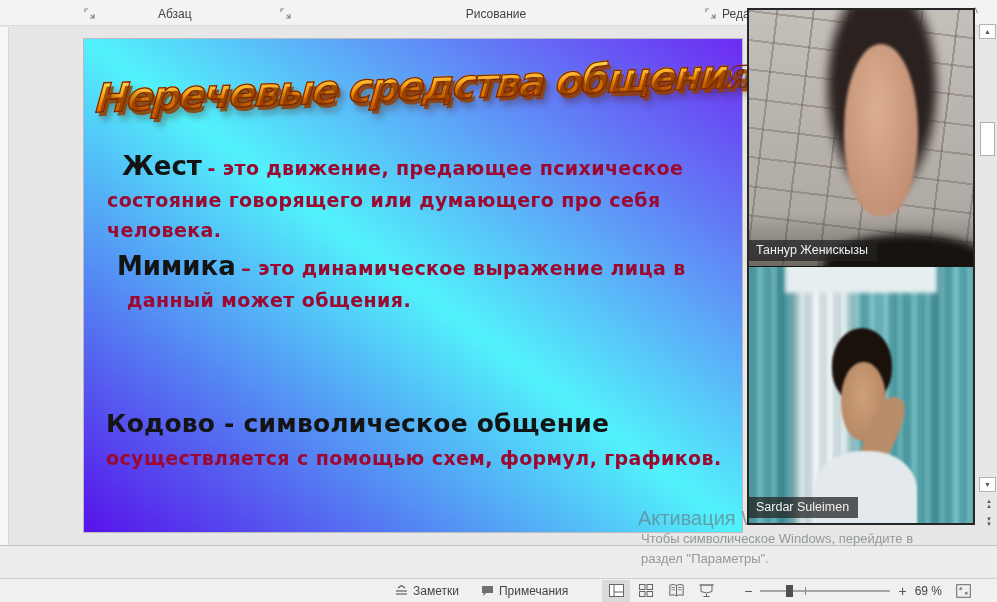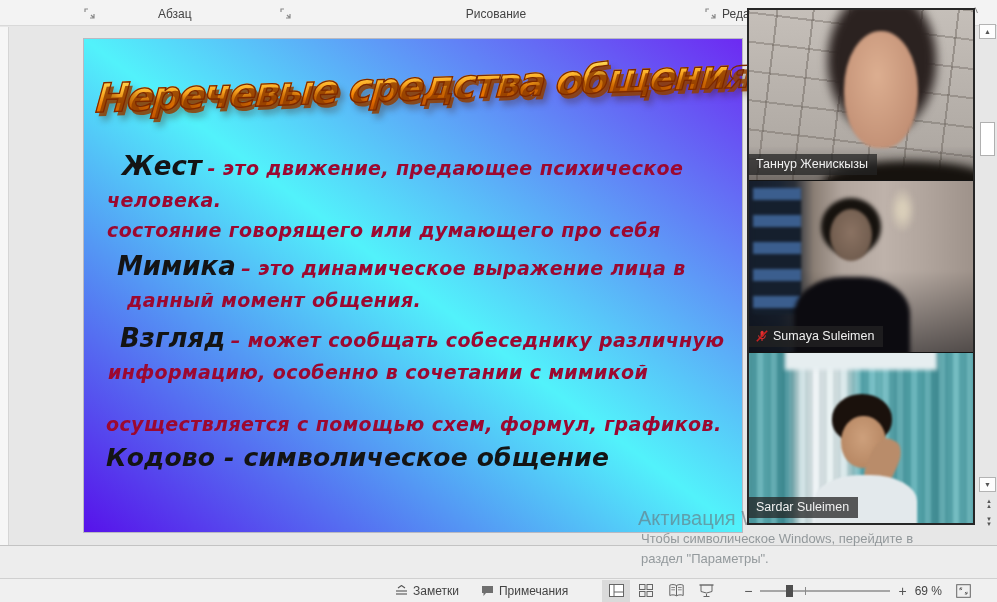--- a/index.html
+++ b/index.html
@@ -20,21 +20,21 @@
     background:linear-gradient(to bottom left, #6d2af2 0%, #52f2fb 50%, #5712ea 100%);
     border:1px solid #b9b9c2; }
   .slide-title { position:absolute; left:12px; top:24px; width:636px; text-align:center; white-space:nowrap;
     font-family:"DejaVu Sans",sans-serif; font-weight:bold; font-style:italic;
     font-size:40px; letter-spacing:-2px;
     background:linear-gradient(180deg,#ffe25e 5%,#ffb42a 40%,#f57d00 68%,#e06000 100%);
     -webkit-background-clip:text; background-clip:text; color:transparent;
     -webkit-text-stroke:1.3px #7c2800;
     transform:rotate(-2.2deg) skewX(-7deg);
     text-shadow:3px 4px 0 rgba(146,62,0,.85), 6px 8px 7px rgba(60,20,0,.4); }
-  .para { position:absolute; font-family:"DejaVu Sans",sans-serif; font-weight:bold; line-height:30px;font-style:italic; }
+  .para { position:absolute; font-family:"DejaVu Sans",sans-serif; font-weight:bold; line-height:30px; }
   .term  { color:#141414; font-size:26px; letter-spacing:0; }
   .red   { color:#9c0830; font-size:19px; letter-spacing:.4px; }
   .black-line { color:#141414; font-size:25px; letter-spacing:.2px; }
   .pline { white-space:nowrap; }
 
   
   .wm-title { position:absolute; left:638px; top:507px; font-size:20px; color:rgba(104,116,122,.62); z-index:3; }
   .wm-l1 { position:absolute; left:641px; top:531px; font-size:13px; color:rgba(125,132,136,.8); z-index:3; }
   .wm-l2 { position:absolute; left:641px; top:551px; font-size:13px; color:rgba(125,132,136,.8); z-index:3; }
 
@@ -145,37 +145,33 @@
     <span class="collapse-chevron">˄</span>
   </div>
 
   <div class="thumb-pane"></div>
 
   <div class="slide">
     <div class="slide-title">Неречевые средства общения:</div>
 
     <div class="para" style="left:23px; top:112px; width:600px;">
       <div class="pline" style="padding-left:15px;"><span class="term">Жест</span> <span class="red">- это движение, предающее психическое</span></div>
+      <div class="pline red">состояние говорящего или думающего про себя</div>
       <div class="pline red">человека.</div>
-      <div class="pline red">состояние говорящего или думающего про себя</div>
     </div>
 
     <div class="para" style="left:33px; top:212px; width:600px;">
       <div class="pline"><span class="term">Мимика</span> <span class="red">– это динамическое выражение лица в</span></div>
-      <div class="pline red" style="padding-left:10px;">данный момент общения.</div>
-    </div>
-
-    <div class="para" style="left:24px; top:284px; width:620px;">
-      <div class="pline" style="padding-left:12px;"><span class="term">Взгляд</span> <span class="red">– может сообщать собеседнику различную</span></div>
-      <div class="pline red">информацию, особенно в сочетании с мимикой</div>
-    </div>
+      <div class="pline red" style="padding-left:10px;">данный может общения.</div>
+    </div>
+
 
     <div class="para" style="left:22px; top:368px; width:630px; line-height:34px;">
+      <div class="pline black-line">Кодово  - символическое общение</div>
       <div class="pline red">осуществляется с помощью схем, формул, графиков.</div>
-      <div class="pline black-line">Кодово  - символическое общение</div>
     </div>
   </div>
 
   <div class="wm-title">Активация Windows</div>
   <div class="wm-l1">Чтобы символическое Windows, перейдите в</div>
   <div class="wm-l2">раздел "Параметры".</div>
 
   <div class="vpanel">
 
     <div class="vcell">
@@ -183,37 +179,20 @@
         <div class="fx v1-hair"></div>
         <div class="fx v1-face"></div>
         <div class="fx v1-shoulder"></div>
       </div>
       <div class="vname">
         <span>Таннур Женискызы</span>
       </div>
     </div>
 
 
-    <div class="vcell">
-      <div class="vbg v3"></div>
-      <div class="fx v3-window" style="position:absolute;"></div>
-      <div class="fx v3-sconce" style="position:absolute;"></div>
-      <div class="fx v3-hair" style="position:absolute;"></div>
-      <div class="fx v3-head" style="position:absolute;"></div>
-      <div class="fx v3-body" style="position:absolute;"></div>
-      <div class="vname">
-        <svg class="micico" viewBox="0 0 12 12">
-          <rect x="4.6" y="0.8" width="3" height="6" rx="1.5" fill="#e03030"></rect>
-          <path d="M2.6 5.4 a3.4 3.4 0 0 0 6.8 0" stroke="#e03030" stroke-width="1" fill="none"></path>
-          <line x1="6" y1="8.8" x2="6" y2="11" stroke="#e03030" stroke-width="1"></line>
-          <line x1="0.8" y1="11.2" x2="11.2" y2="0.8" stroke="#c82020" stroke-width="1.6"></line>
-        </svg>
-        <span>Sumaya Suleimen</span>
-      </div>
-    </div>
 
     <div class="vcell">
       <div class="vbg v4"></div>
       <div class="fx v4-cornice" style="position:absolute;"></div>
       <div class="fx v4-hair" style="position:absolute;"></div>
       <div class="fx v4-face" style="position:absolute;"></div>
       <div class="fx v4-arm" style="position:absolute;"></div>
       <div class="fx v4-shirt" style="position:absolute;"></div>
       <div class="vname">
         <span>Sardar Suleimen</span>

